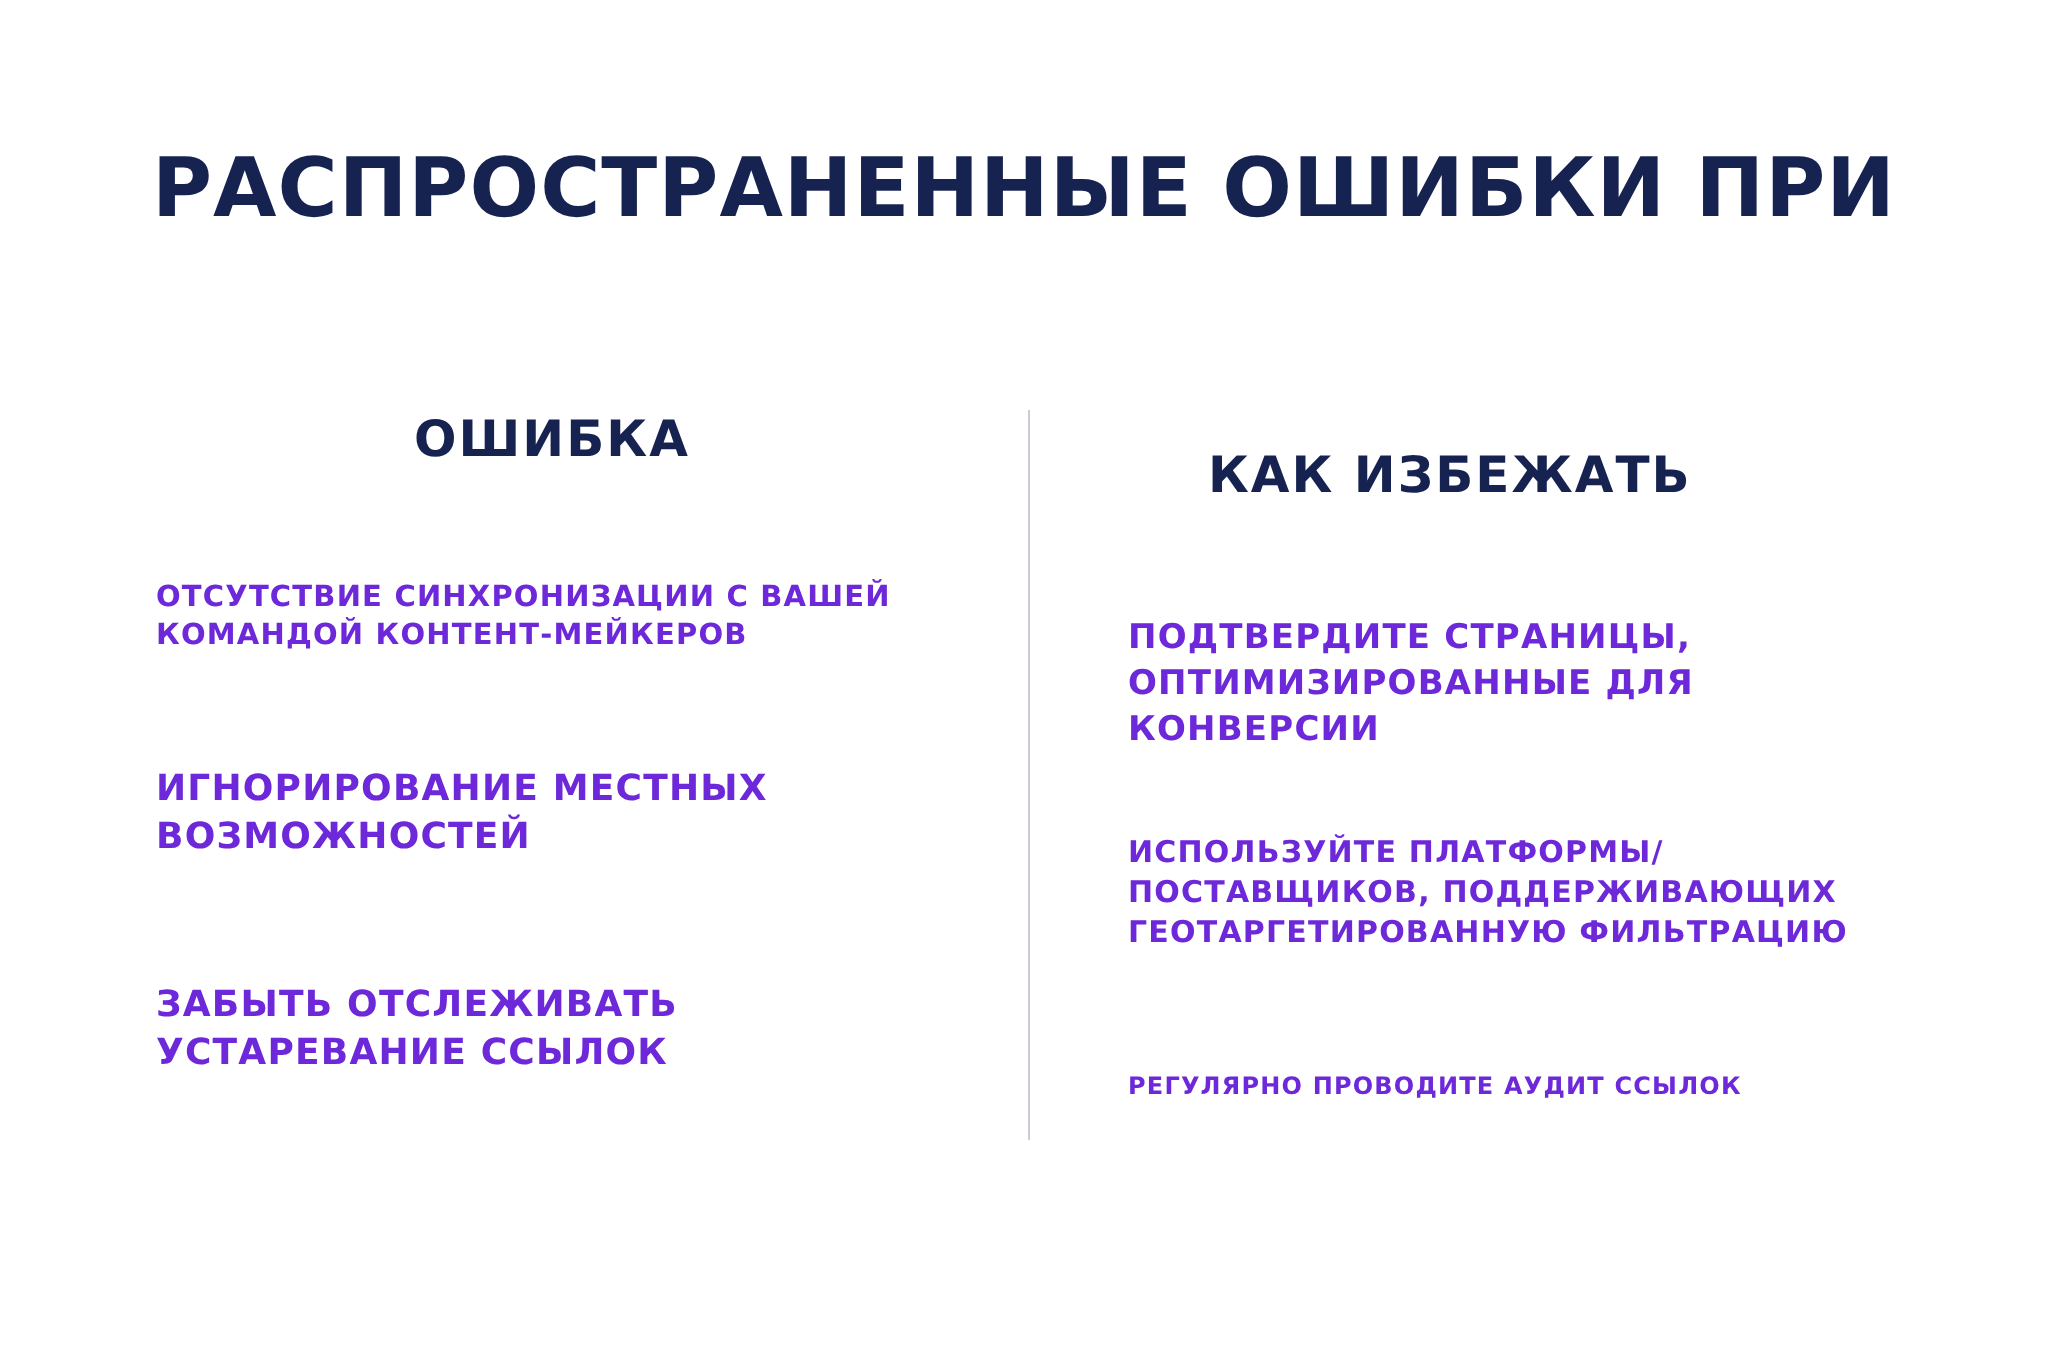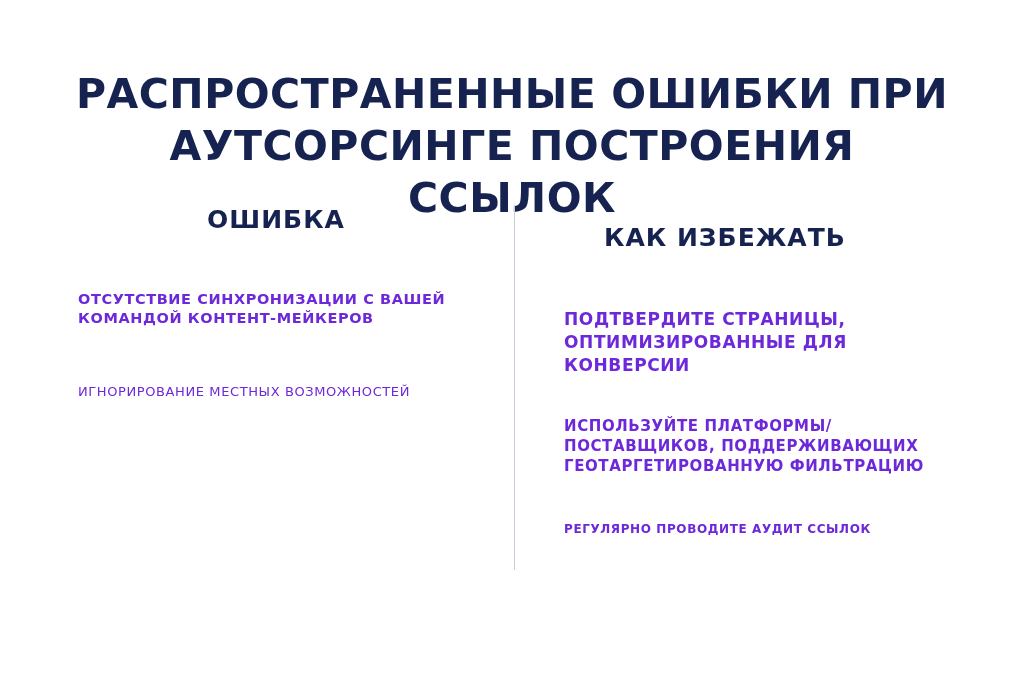--- a/index.html
+++ b/index.html
@@ -83,63 +83,63 @@
     letter-spacing: 0.6px;
     line-height: 1.34;
     font-weight: 700;
   }
   .left-1 {
     font-size: 14.5px;
     font-weight: 700;
     margin-bottom: 54px;
   }
   .left-2 {
-    font-size: 13px;
-    font-weight: 400;
+    font-size: 18px;
+    font-weight: 700;
     margin-bottom: 60px;
   }
   .left-3 {
     font-size: 18px;
     font-weight: 700;
     margin-bottom: 0;
   }
   .right-1 {
     font-size: 17px;
     font-weight: 700;
     margin-bottom: 40px;
   }
   .right-2 {
     font-size: 15px;
     font-weight: 700;
-    margin-bottom: 44px;
+    margin-bottom: 58px;
   }
   .right-3 {
     font-size: 12px;
     font-weight: 700;
     margin-bottom: 0;
   }
 </style>
 </head>
 <body>
 
 <div class="slide">
 
   <div class="title">
     <span class="line">РАСПРОСТРАНЕННЫЕ ОШИБКИ ПРИ</span>
-    <span class="line">АУТСОРСИНГЕ ПОСТРОЕНИЯ ССЫЛОК</span>
   </div>
 
   <div class="divider"></div>
 
   <div class="columns">
 
     <div class="col col-left">
       <div class="col-head">ОШИБКА</div>
       <div class="item left-1">ОТСУТСТВИЕ СИНХРОНИЗАЦИИ С ВАШЕЙ КОМАНДОЙ КОНТЕНТ-МЕЙКЕРОВ</div>
       <div class="item left-2">ИГНОРИРОВАНИЕ МЕСТНЫХ ВОЗМОЖНОСТЕЙ</div>
+      <div class="item left-3">ЗАБЫТЬ ОТСЛЕЖИВАТЬ УСТАРЕВАНИЕ ССЫЛОК</div>
     </div>
 
     <div class="col col-right">
       <div class="col-head">КАК ИЗБЕЖАТЬ</div>
       <div class="item right-1">ПОДТВЕРДИТЕ СТРАНИЦЫ, ОПТИМИЗИРОВАННЫЕ ДЛЯ КОНВЕРСИИ</div>
       <div class="item right-2">ИСПОЛЬЗУЙТЕ ПЛАТФОРМЫ/ПОСТАВЩИКОВ, ПОДДЕРЖИВАЮЩИХ ГЕОТАРГЕТИРОВАННУЮ ФИЛЬТРАЦИЮ</div>
       <div class="item right-3">РЕГУЛЯРНО ПРОВОДИТЕ АУДИТ ССЫЛОК</div>
     </div>
 
   </div>

